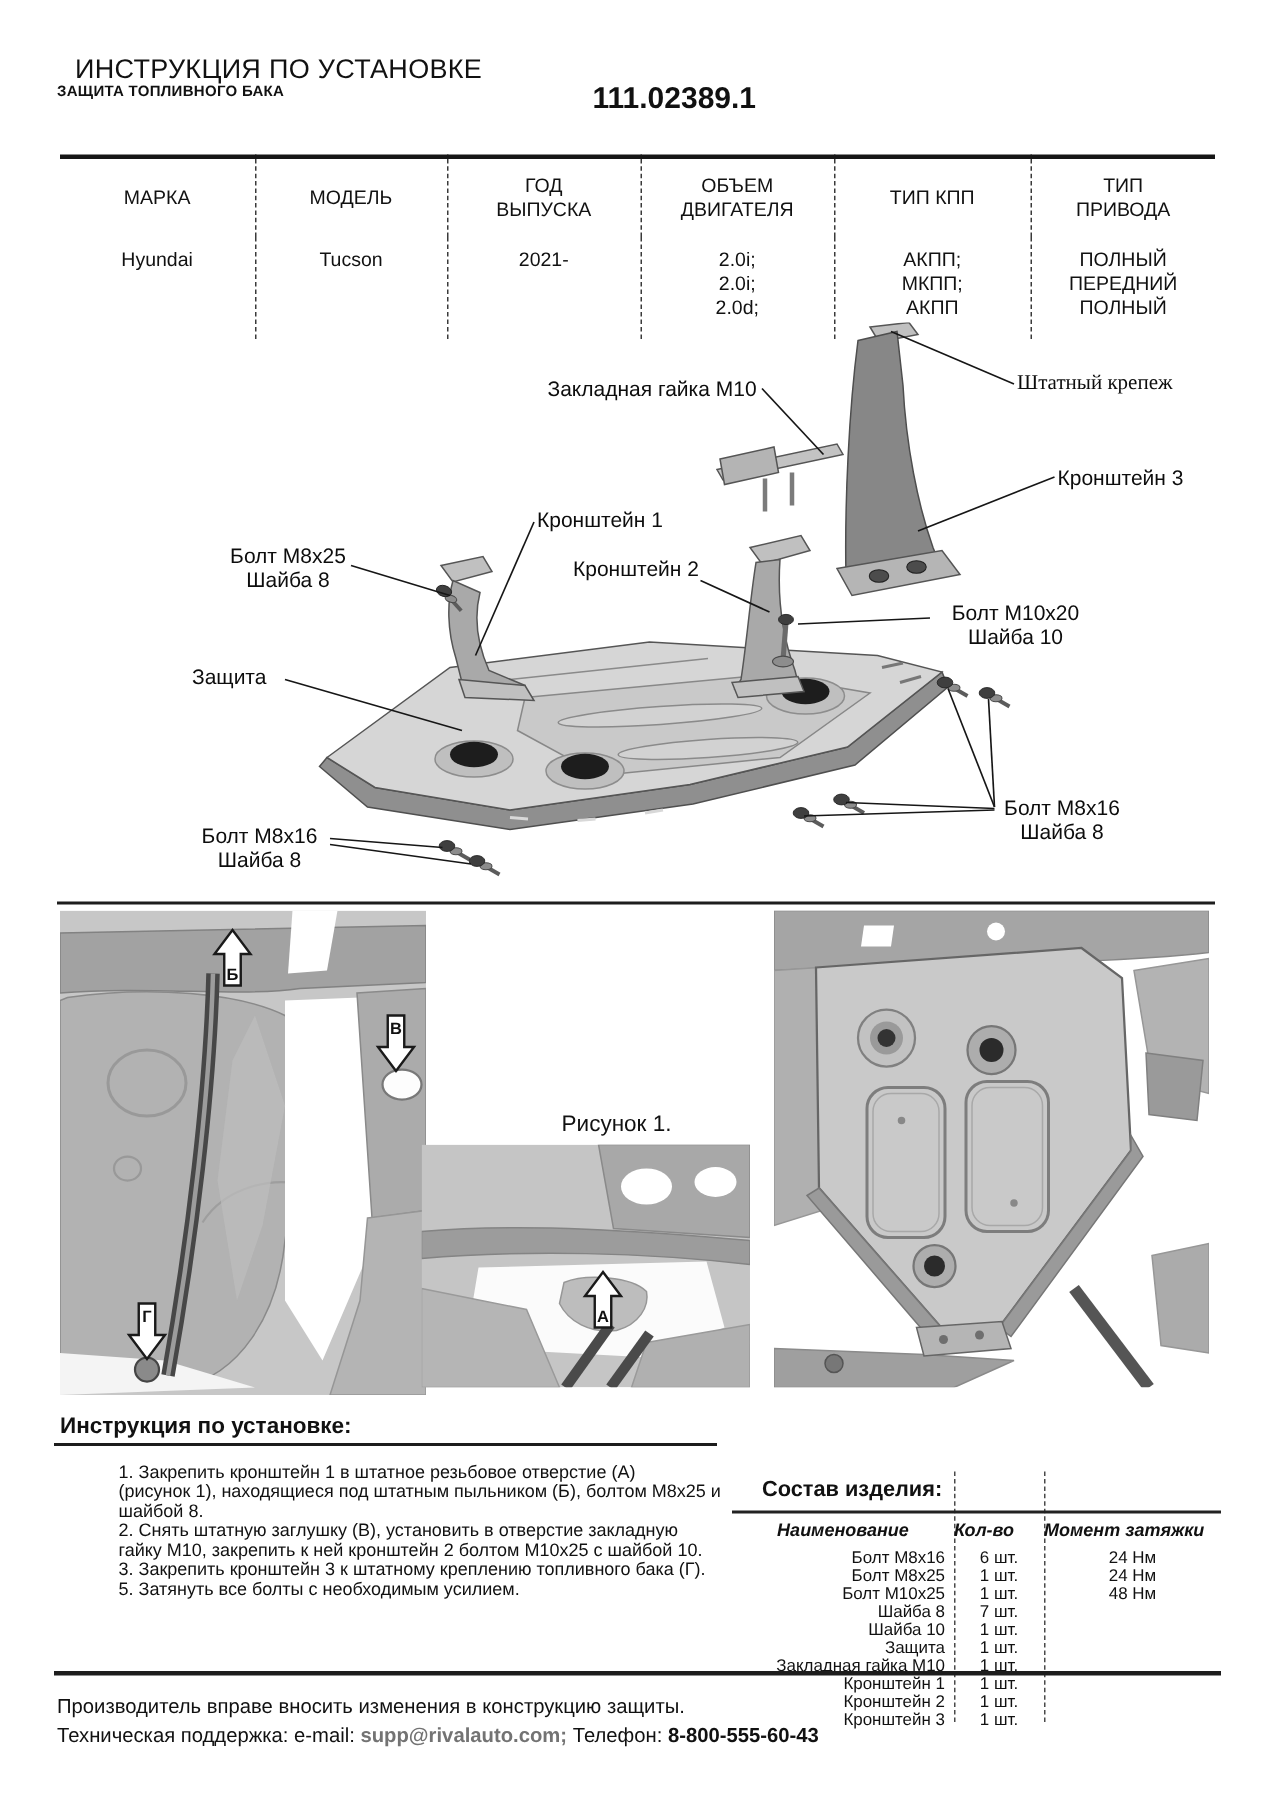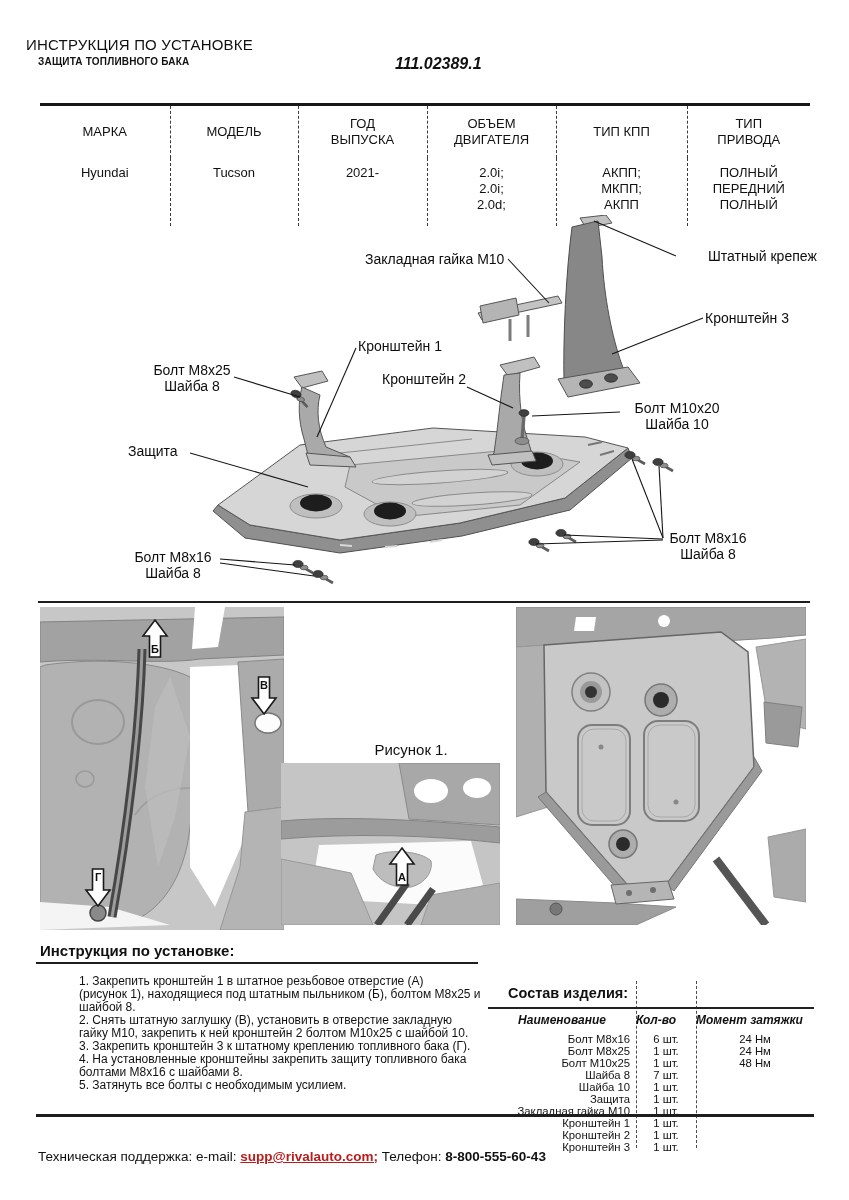--- a/index.html
+++ b/index.html
@@ -1,23 +1,23 @@
 <!DOCTYPE html>
 <html><head>
 <meta charset="utf-8">
 <style>
   html,body{margin:0;padding:0;background:#fff;}
   .page{position:relative;width:849px;height:1200px;background:#ffffff;overflow:hidden;
         font-family:"Liberation Sans","DejaVu Sans",sans-serif;color:#111;}
   .abs{position:absolute;}
 
   
-  .doc-subtitle{left:26px;top:36px;font-size:15px;letter-spacing:.2px;}
+  .doc-subtitle{left:50px;top:36px;font-size:18px;letter-spacing:.2px;}
   .doc-title{left:38px;top:56px;font-size:10px;font-weight:bold;letter-spacing:.2px;}
-  .part-number{left:395px;top:55px;font-size:16px;font-weight:bold;font-style:italic;}
+  .part-number{left:395px;top:55px;font-size:20px;font-weight:bold;}
 
   
   .spec{left:40px;top:103px;width:770px;border-collapse:collapse;table-layout:fixed;
         border-top:3px solid #161616;}
   .spec th,.spec td{border-left:1px dashed #3a3a3a;white-space:pre-line;
         font-weight:normal;text-align:center;font-size:13px;line-height:16px;}
   .spec th:first-child,.spec td:first-child{border-left:none;}
   .spec thead th{height:48px;vertical-align:middle;padding:2px 2px;}
   .spec tbody td{height:60px;vertical-align:top;padding-top:7px;}
 
@@ -46,21 +46,21 @@
   .p-underline{position:absolute;left:0;top:26px;width:326px;height:2px;background:#222;}
   .p-head{position:absolute;top:32px;left:0;width:326px;display:flex;font-size:12px;font-weight:bold;font-style:italic;}
   .p-row{position:absolute;left:0;width:326px;display:flex;font-size:11.3px;line-height:12px;height:12px;}
   .c-name{width:148px;text-align:right;padding-right:6px;box-sizing:border-box;}
   .c-qty{width:60px;text-align:center;}
   .c-torque{width:118px;text-align:center;}
 
   
   .footer-1{left:38px;top:1130px;font-size:13.5px;}
   .footer-2{left:38px;top:1149px;font-size:13.5px;}
-  .email-link{font-weight:bold;text-decoration:underline;color:#b91c1c;text-align:center;}
+  .email-link{font-weight:bold;color:#737373;text-align:center;}
   .phone{font-weight:bold;}
 </style>
 </head>
 <body>
 
 <div class="page">
 
   <div class="abs doc-subtitle">ИНСТРУКЦИЯ ПО УСТАНОВКЕ</div>
   <div class="abs doc-title">ЗАЩИТА ТОПЛИВНОГО БАКА</div>
   <div class="abs part-number">111.02389.1</div>
@@ -189,21 +189,21 @@
         <line x1="180" y1="344" x2="255" y2="350"></line>
         <line x1="180" y1="348" x2="274" y2="361"></line>
         <line x1="623" y1="323" x2="592" y2="244"></line>
         <line x1="623" y1="323" x2="619" y2="251"></line>
         <line x1="623" y1="324" x2="524" y2="320"></line>
         <line x1="623" y1="325" x2="496" y2="329"></line>
       </g>
     </svg>
 
     <div class="lbl" style="left:325px;top:36px;">Закладная гайка М10</div>
-    <div class="lbl" style="left:668px;top:33px;">Штатный крепеж</div>
+    <div class="lbl" style="left:638px;top:33px;font-family:Liberation Serif, serif;">Штатный крепеж</div>
     <div class="lbl" style="left:665px;top:95px;">Кронштейн 3</div>
     <div class="lbl" style="left:318px;top:123px;">Кронштейн 1</div>
     <div class="lbl" style="left:342px;top:156px;">Кронштейн 2</div>
     <div class="lbl center" style="left:102px;top:147px;width:100px;">
       <div>Болт М8х25</div>
       <div>Шайба 8</div>
     </div>
     <div class="lbl" style="left:88px;top:228px;">Защита</div>
     <div class="lbl center" style="left:582px;top:185px;width:110px;">
       <div>Болт М10х20</div>
@@ -315,22 +315,20 @@
 
   <div class="abs instr-heading">Инструкция по установке:</div>
   <div class="abs rule" style="left:36px;top:962px;width:442px;height:2px;"></div>
   <div class="abs steps">
     <div class="step">1. Закрепить кронштейн 1 в штатное резьбовое отверстие (А)
 (рисунок 1), находящиеся под штатным пыльником (Б), болтом М8х25 и
 шайбой 8.</div>
     <div class="step">2. Снять штатную заглушку (В), установить в отверстие закладную
 гайку М10, закрепить к ней кронштейн 2 болтом М10х25 с шайбой 10.</div>
     <div class="step">3. Закрепить кронштейн 3 к штатному креплению топливного бака (Г).</div>
-    <div class="step">4. На установленные кронштейны закрепить защиту топливного бака
-болтами М8х16 с шайбами 8.</div>
     <div class="step">5. Затянуть все болты с необходимым усилием.</div>
   </div>
 
   <div class="abs parts">
     <div class="abs parts-heading">Состав изделия:</div>
     <div class="p-dash" style="left:148px;"></div>
     <div class="p-dash" style="left:208px;"></div>
     <div class="p-underline"></div>
     <div class="p-head">
       <div style="width:148px;text-align:center;">Наименование</div>
@@ -384,20 +382,21 @@
     </div>
     <div class="p-row" style="top:160px;">
       <div class="c-name">Кронштейн 3</div>
       <div class="c-qty">1 шт.</div>
       <div class="c-torque"></div>
     </div>
   </div>
 
   <div class="abs rule" style="left:36px;top:1114px;width:778px;height:3px;"></div>
 
+  <div class="abs footer-1">Производитель вправе вносить изменения в конструкцию защиты.</div>
   <div class="abs footer-2">
     <span>Техническая поддержка:  e-mail:</span>
     <span class="email-link">supp@rivalauto.com;</span>
     <span>Телефон:</span>
     <span class="phone">8-800-555-60-43</span>
   </div>
 
 </div>
 
 </body></html>

